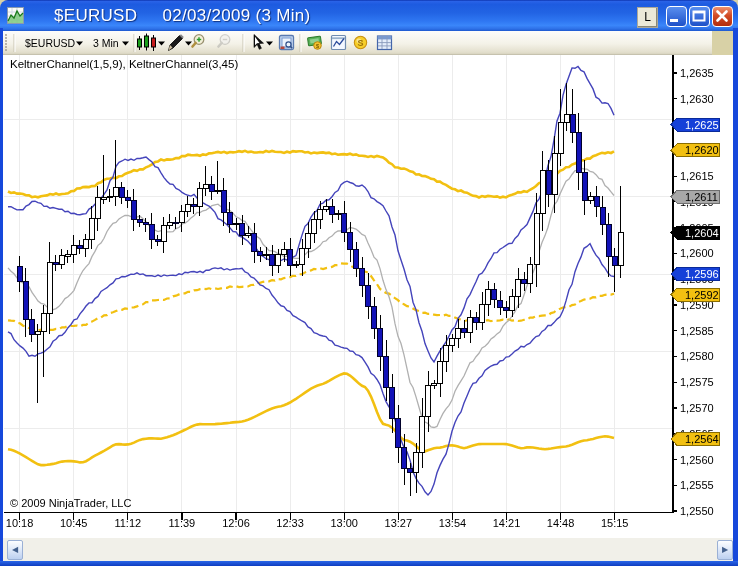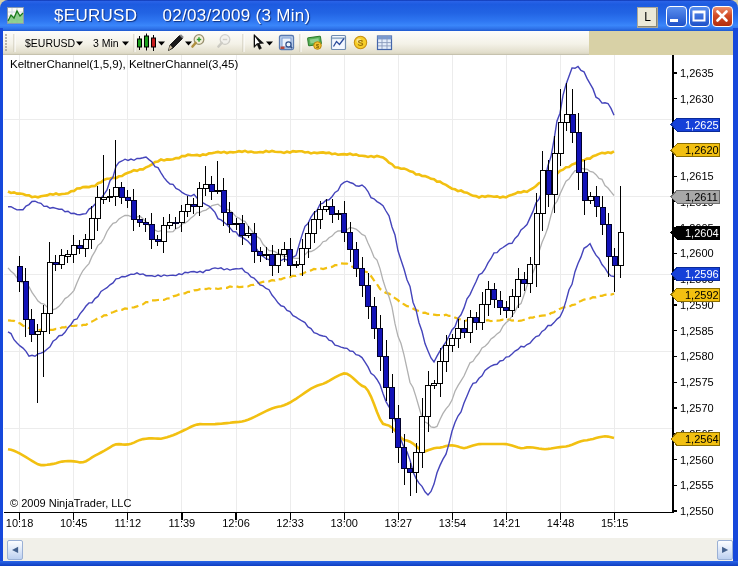--- a/index.html
+++ b/index.html
@@ -4,21 +4,21 @@
 #win{position:absolute;left:0;top:0;width:738px;height:566px;}
 #titlebar{position:absolute;left:0;top:0;width:738px;height:31px;border-radius:8px 8px 0 0;
  background:linear-gradient(#0a2fa8 0%,#2a63e8 4%,#1d5be0 14%,#2264e4 42%,#2f77f2 68%,#3a86fa 82%,#2e71e8 93%,#1e59cf 100%);}
 #ticon{position:absolute;left:7px;top:7px;width:17px;height:17px;}
 #ttext{position:absolute;left:29px;top:6px;color:#ffffff;font-size:17px;letter-spacing:0.6px;font-weight:normal;letter-spacing:0.3px;text-shadow:1px 1px 1px rgba(0,20,80,0.7);white-space:pre;margin-left:25px;}
 .tbtn{position:absolute;top:6px;width:21px;height:21px;border-radius:4px;border:1px solid #ffffff;box-sizing:border-box;}
 #lbtn{position:absolute;left:637px;top:7px;width:19px;height:19px;background:#ece9d8;border:1px solid #aca899;box-shadow:inset -1px -1px 0 #8a8775;color:#000;font-size:12px;text-align:center;line-height:18px;}
 #minb{left:666px;background:linear-gradient(#5a8fef,#1d50c8);}
 #maxb{left:689px;background:linear-gradient(#5a8fef,#1d50c8);}
 #clsb{left:712px;background:linear-gradient(#f0926f,#d24b25 45%,#b32d0e);}
-#toolbar{position:absolute;left:3px;top:31px;width:586px;height:24px;background:linear-gradient(#fdfdfb,#f4f2e8 55%,#e3dfcd 92%,#d8d4c0);border-bottom:1px solid #c6c2ae;box-sizing:border-box;}
+#toolbar{position:absolute;left:3px;top:31px;width:709px;height:24px;background:linear-gradient(#fdfdfb,#f4f2e8 55%,#e3dfcd 92%,#d8d4c0);border-bottom:1px solid #c6c2ae;box-sizing:border-box;}
 #chart{position:absolute;left:3px;top:55px;width:731px;height:483px;background:#fff;}
 #scroll{position:absolute;left:3px;top:538px;width:731px;height:24px;background:#f1f0e9;}
 .sbtn{position:absolute;top:2px;width:16px;height:20px;background:linear-gradient(#fdfeff,#d7e3f7 60%,#bcd0f0);border:1px solid #9ab0d5;border-radius:2px;box-sizing:border-box;color:#44618d;font-size:8px;text-align:center;line-height:17px;}
 #lborder{position:absolute;left:0;top:28px;width:3px;height:534px;background:#1648db;}
 #rborder{position:absolute;left:733px;top:28px;width:5px;height:534px;background:#1648db;}
 #bborder{position:absolute;left:0;top:561px;width:738px;height:5px;background:linear-gradient(#2a66e8,#0f3dbf);}
 </style></head><body>
 <div id="win">
 <div id="titlebar">
  <svg id="ticon" viewBox="0 0 17 17">

